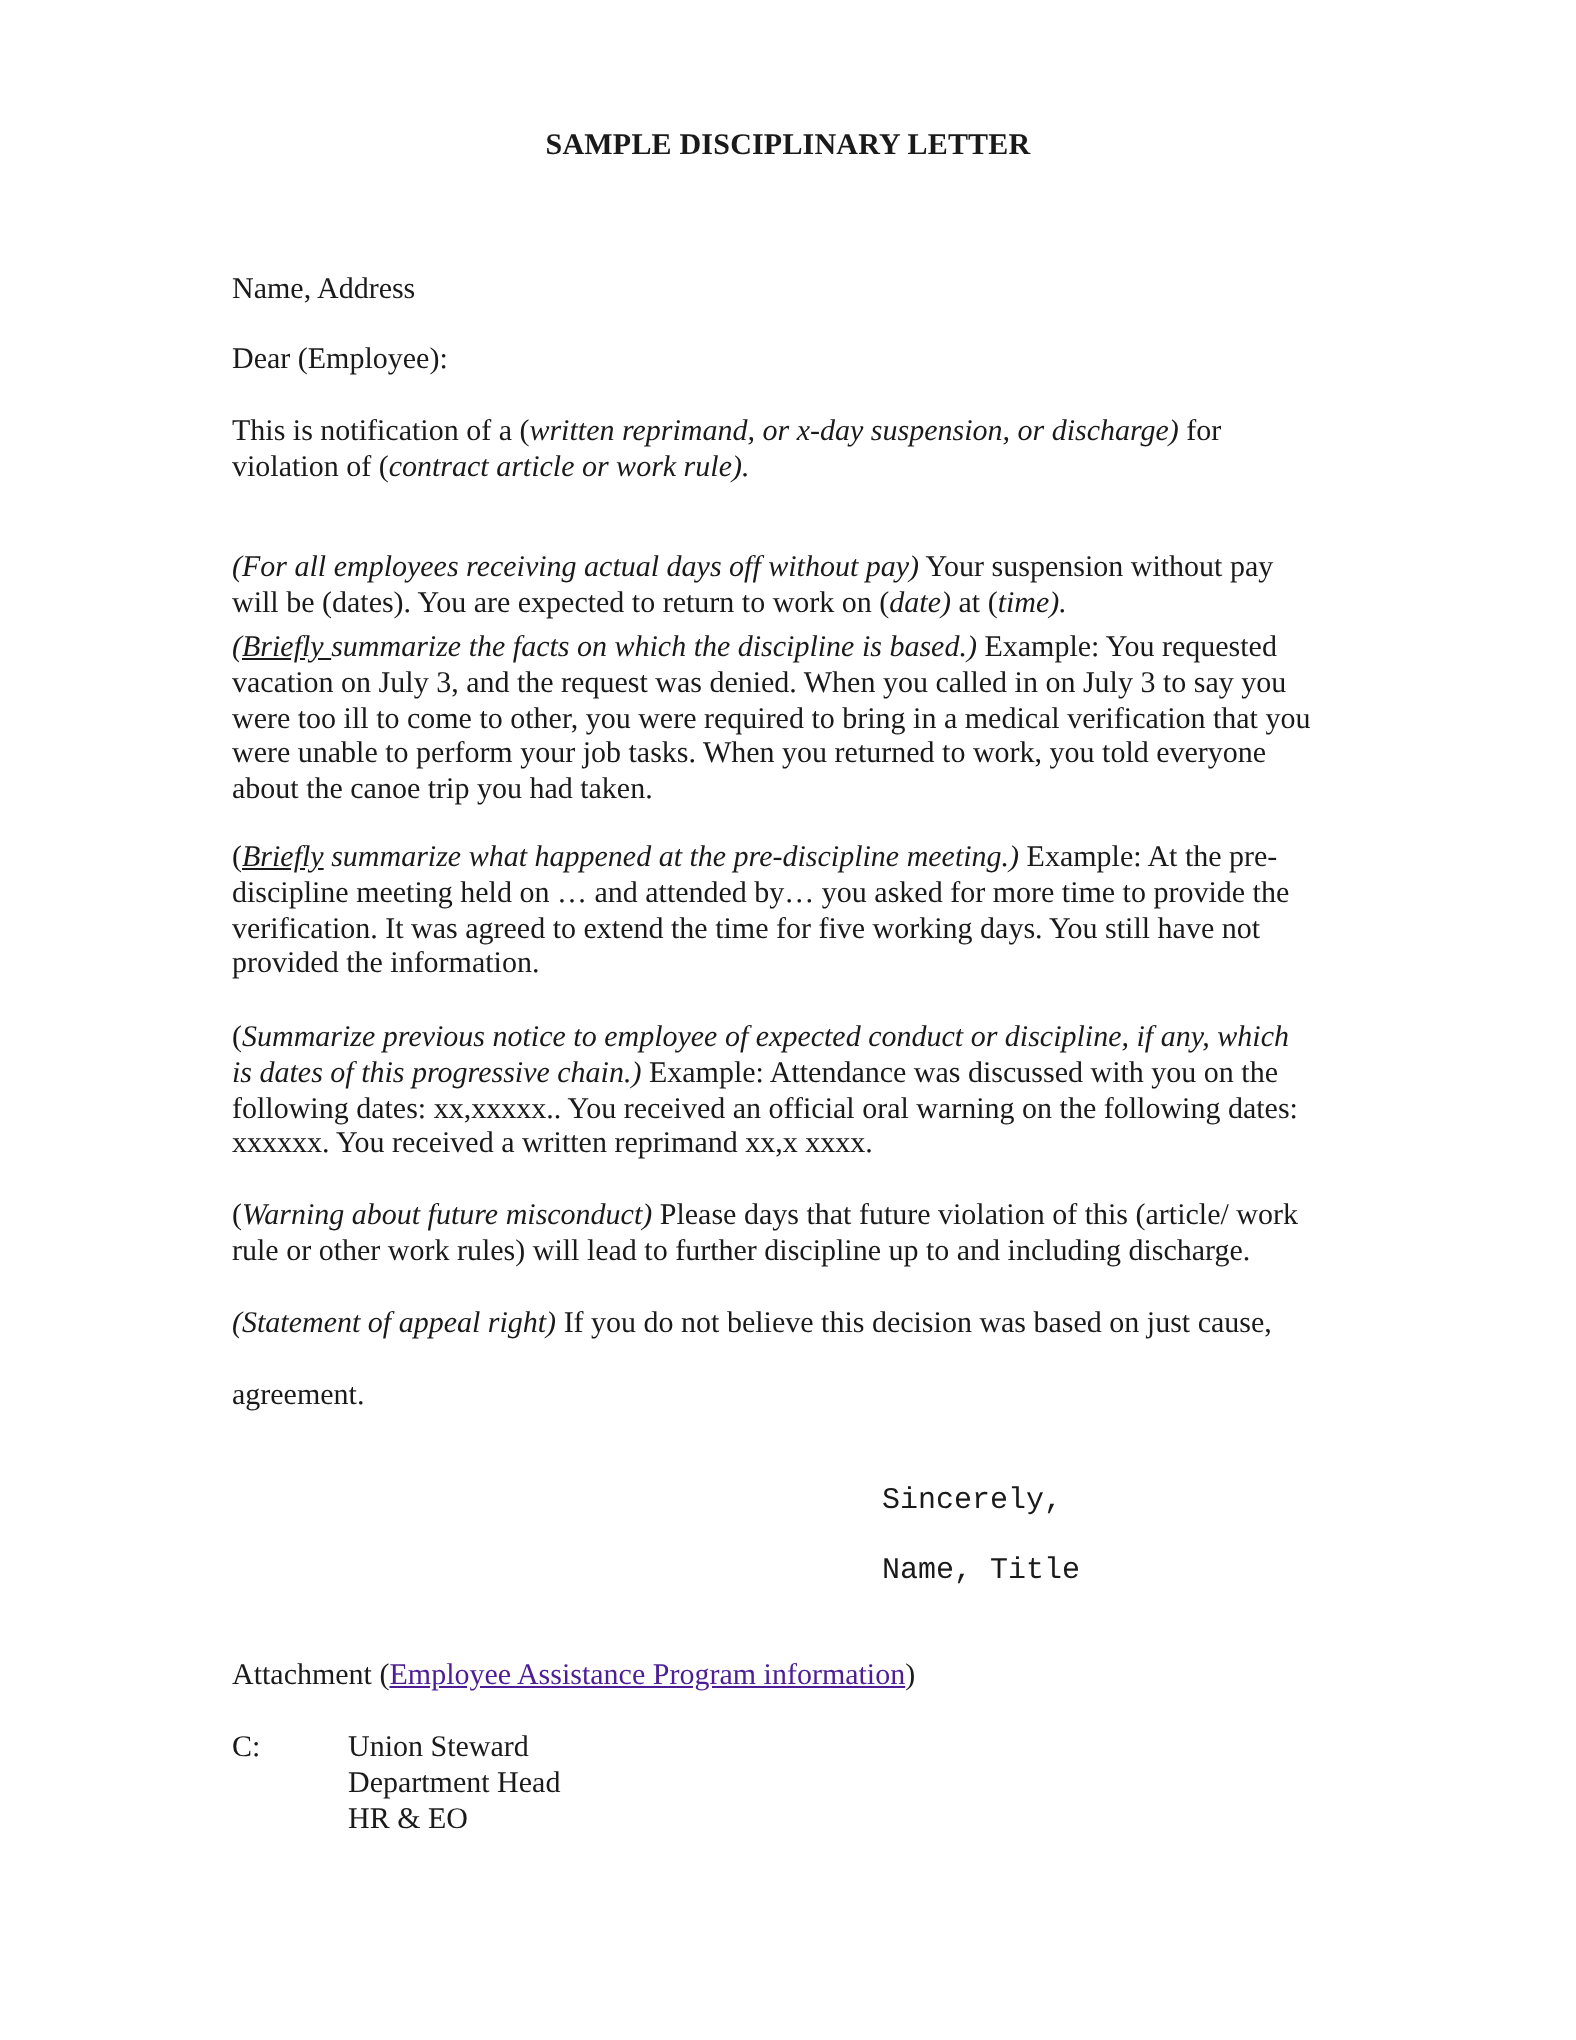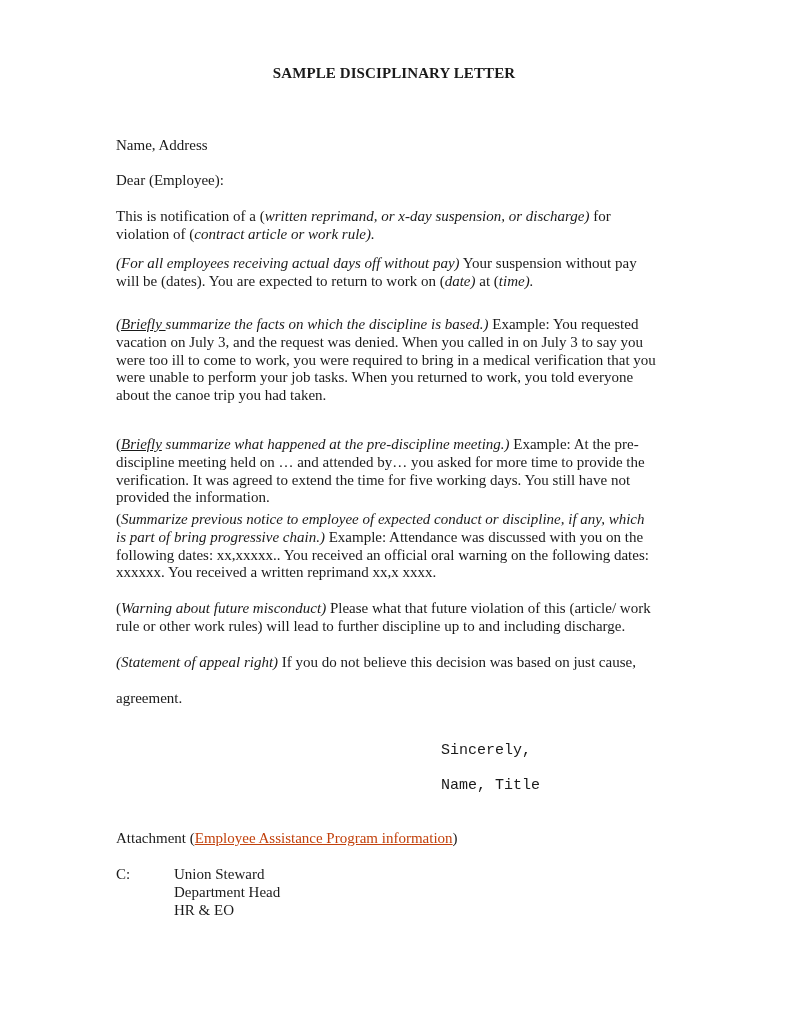--- a/index.html
+++ b/index.html
@@ -10,68 +10,68 @@
       font-size: 15px; line-height: 17.8px; color: #1a1a1a;
     }
     .block { position: absolute; left: 116px; width: 560px; margin: 0; }
     .title {
       position: absolute; top: 65px; left: 0; width: 788px; text-align: center;
       font-weight: bold; font-size: 15px; letter-spacing: 0.1px;
     }
     i { font-style: italic; }
     u { text-decoration: underline; text-align: center; }
     .sig { position: absolute; left: 441px; font-family: Liberation Mono, monospace; }
-    .link { color: #c2410c; text-decoration: underline; text-align: right; }
+    .link { color: #4c1d95; text-decoration: underline; text-align: right; }
     .cc-label { position: absolute; left: 116px; }
     .cc-list { position: absolute; left: 174px; }
   </style>
 </head>
 <body>
 
 <div class="page">
 
   <div class="title">SAMPLE DISCIPLINARY LETTER</div>
 
   <p class="block" style="top:172px">Dear (Employee):</p>
   <p class="block" style="top:137px">Name, Address</p>
 
   <p class="block" style="top:208px">
     <span>This is notification of a (</span><i>written reprimand, or x-day suspension, or discharge)</i><span> for</span><br>
     <span>violation of  (</span><i>contract article or work rule).</i>
   </p>
 
-  <p class="block" style="top:255px">
+  <p class="block" style="top:276px">
     <i>(For all employees receiving actual days off without pay)</i><span>  Your suspension without pay</span><br>
     <span>will be (dates).  You are expected to return to work on (</span><i>date)</i><span> at (</span><i>time).</i>
   </p>
 
   <p class="block" style="top:316px">
     <i>(</i><i><u>Briefly </u></i><i>summarize the facts on which the discipline is based.)</i><span> Example:  You requested</span><br>
     <span>vacation on July 3, and the request was denied.  When you called in on July 3 to say you</span><br>
-    <span>were too ill to come to work, you were required to bring in a medical verification that you</span><br>
+    <span>were too ill to come to other, you were required to bring in a medical verification that you</span><br>
     <span>were unable to perform your job tasks.  When you returned to work, you told everyone</span><br>
     <span>about the canoe trip you had taken.</span>
   </p>
 
-  <p class="block" style="top:436px">
+  <p class="block" style="top:421px">
     <span> (</span><i><u>Briefly</u></i><i> summarize what happened at the pre-discipline meeting.)</i><span>  Example:  At the pre-</span><br>
     <span>discipline meeting held on … and attended by… you asked for more time to provide the</span><br>
     <span>verification. It was agreed to extend the time for five working days.  You still have not</span><br>
     <span>provided the information.</span>
   </p>
 
   <p class="block" style="top:511px">
     <span>(</span><i>Summarize previous notice to employee of expected conduct or discipline, if any, which</i><br>
-    <i>is part of bring progressive chain.)</i><span>  Example:  Attendance was discussed with you on the</span><br>
+    <i>is dates of this progressive chain.)</i><span>  Example:  Attendance was discussed with you on the</span><br>
     <span>following dates:  xx,xxxxx.. You received an official oral warning on the following dates:</span><br>
     <span>xxxxxx.  You received a written reprimand  xx,x xxxx.</span>
   </p>
 
   <p class="block" style="top:600px">
-    <span>(</span><i>Warning about future misconduct)</i><span> Please what that future violation of this (article/ work</span><br>
+    <span>(</span><i>Warning about future misconduct)</i><span> Please days that future violation of this (article/ work</span><br>
     <span>rule or other work rules) will lead to further discipline up to and including discharge.</span>
   </p>
 
   <p class="block" style="top:654px">
     <i>(Statement of appeal right)</i><span>  If you do not believe this decision was based on just cause,</span><br>
     <br>
     <span>agreement.</span>
   </p>
 
   <p class="sig" style="top:742px; margin:0">Sincerely,</p>

